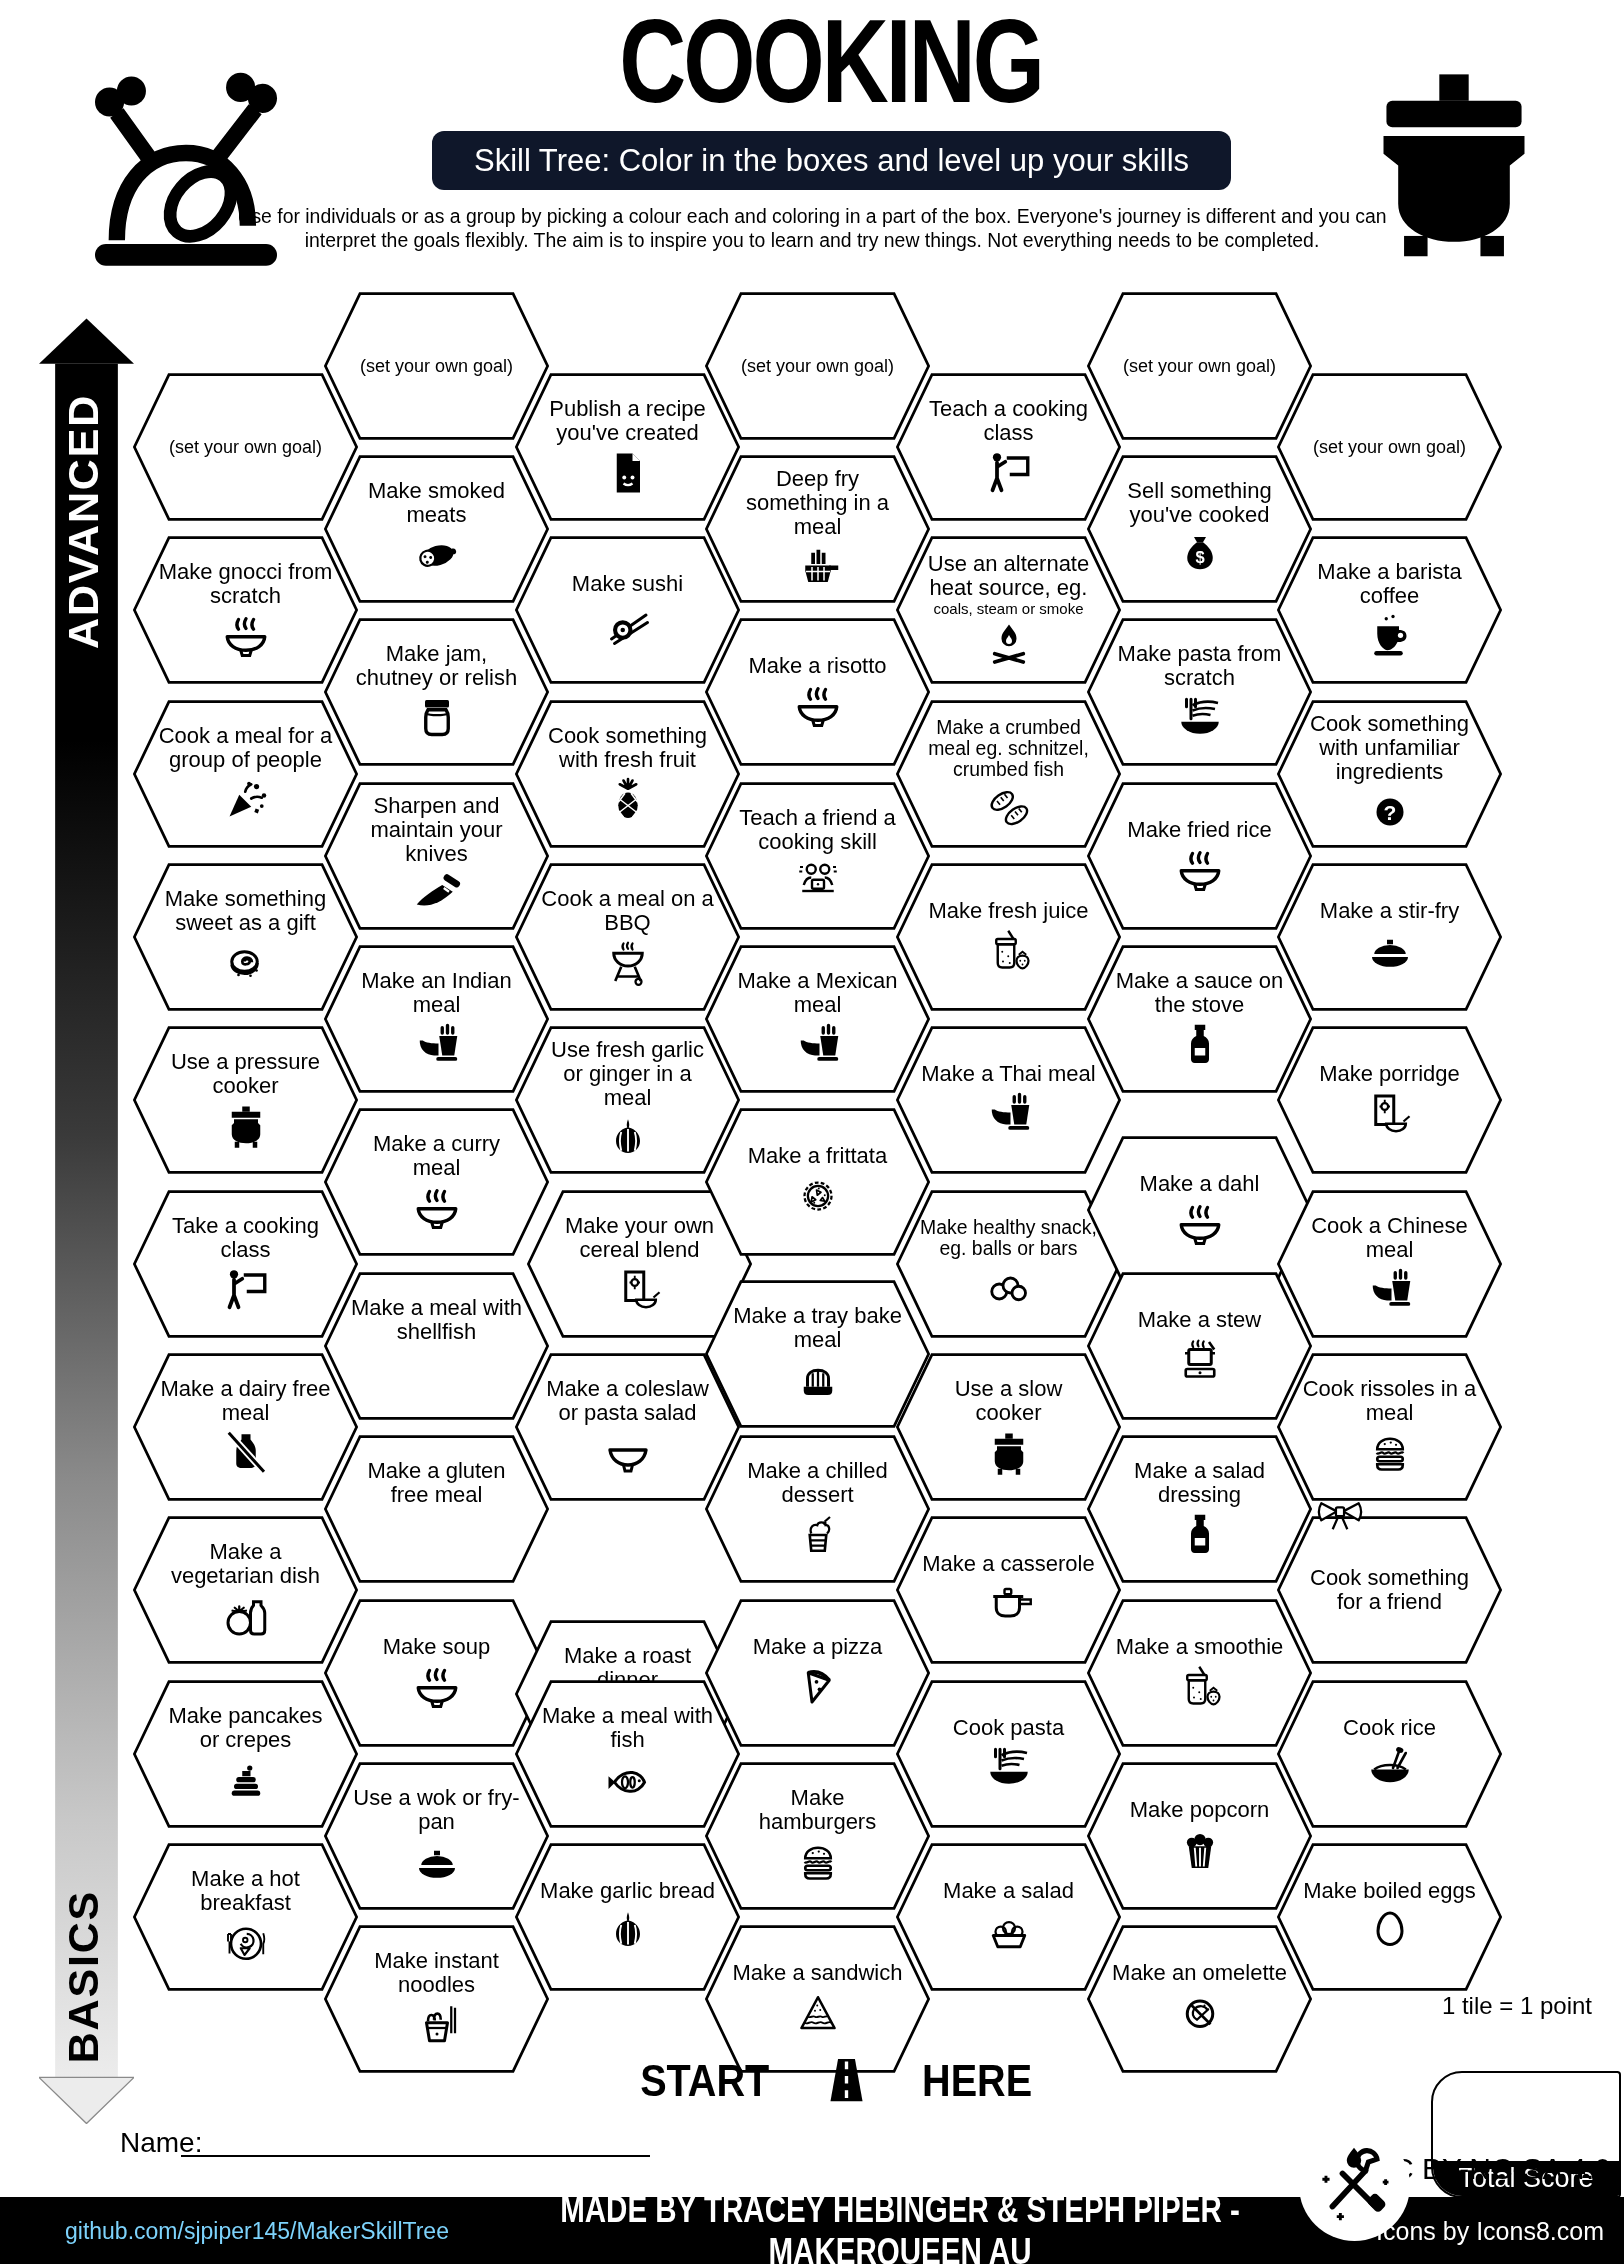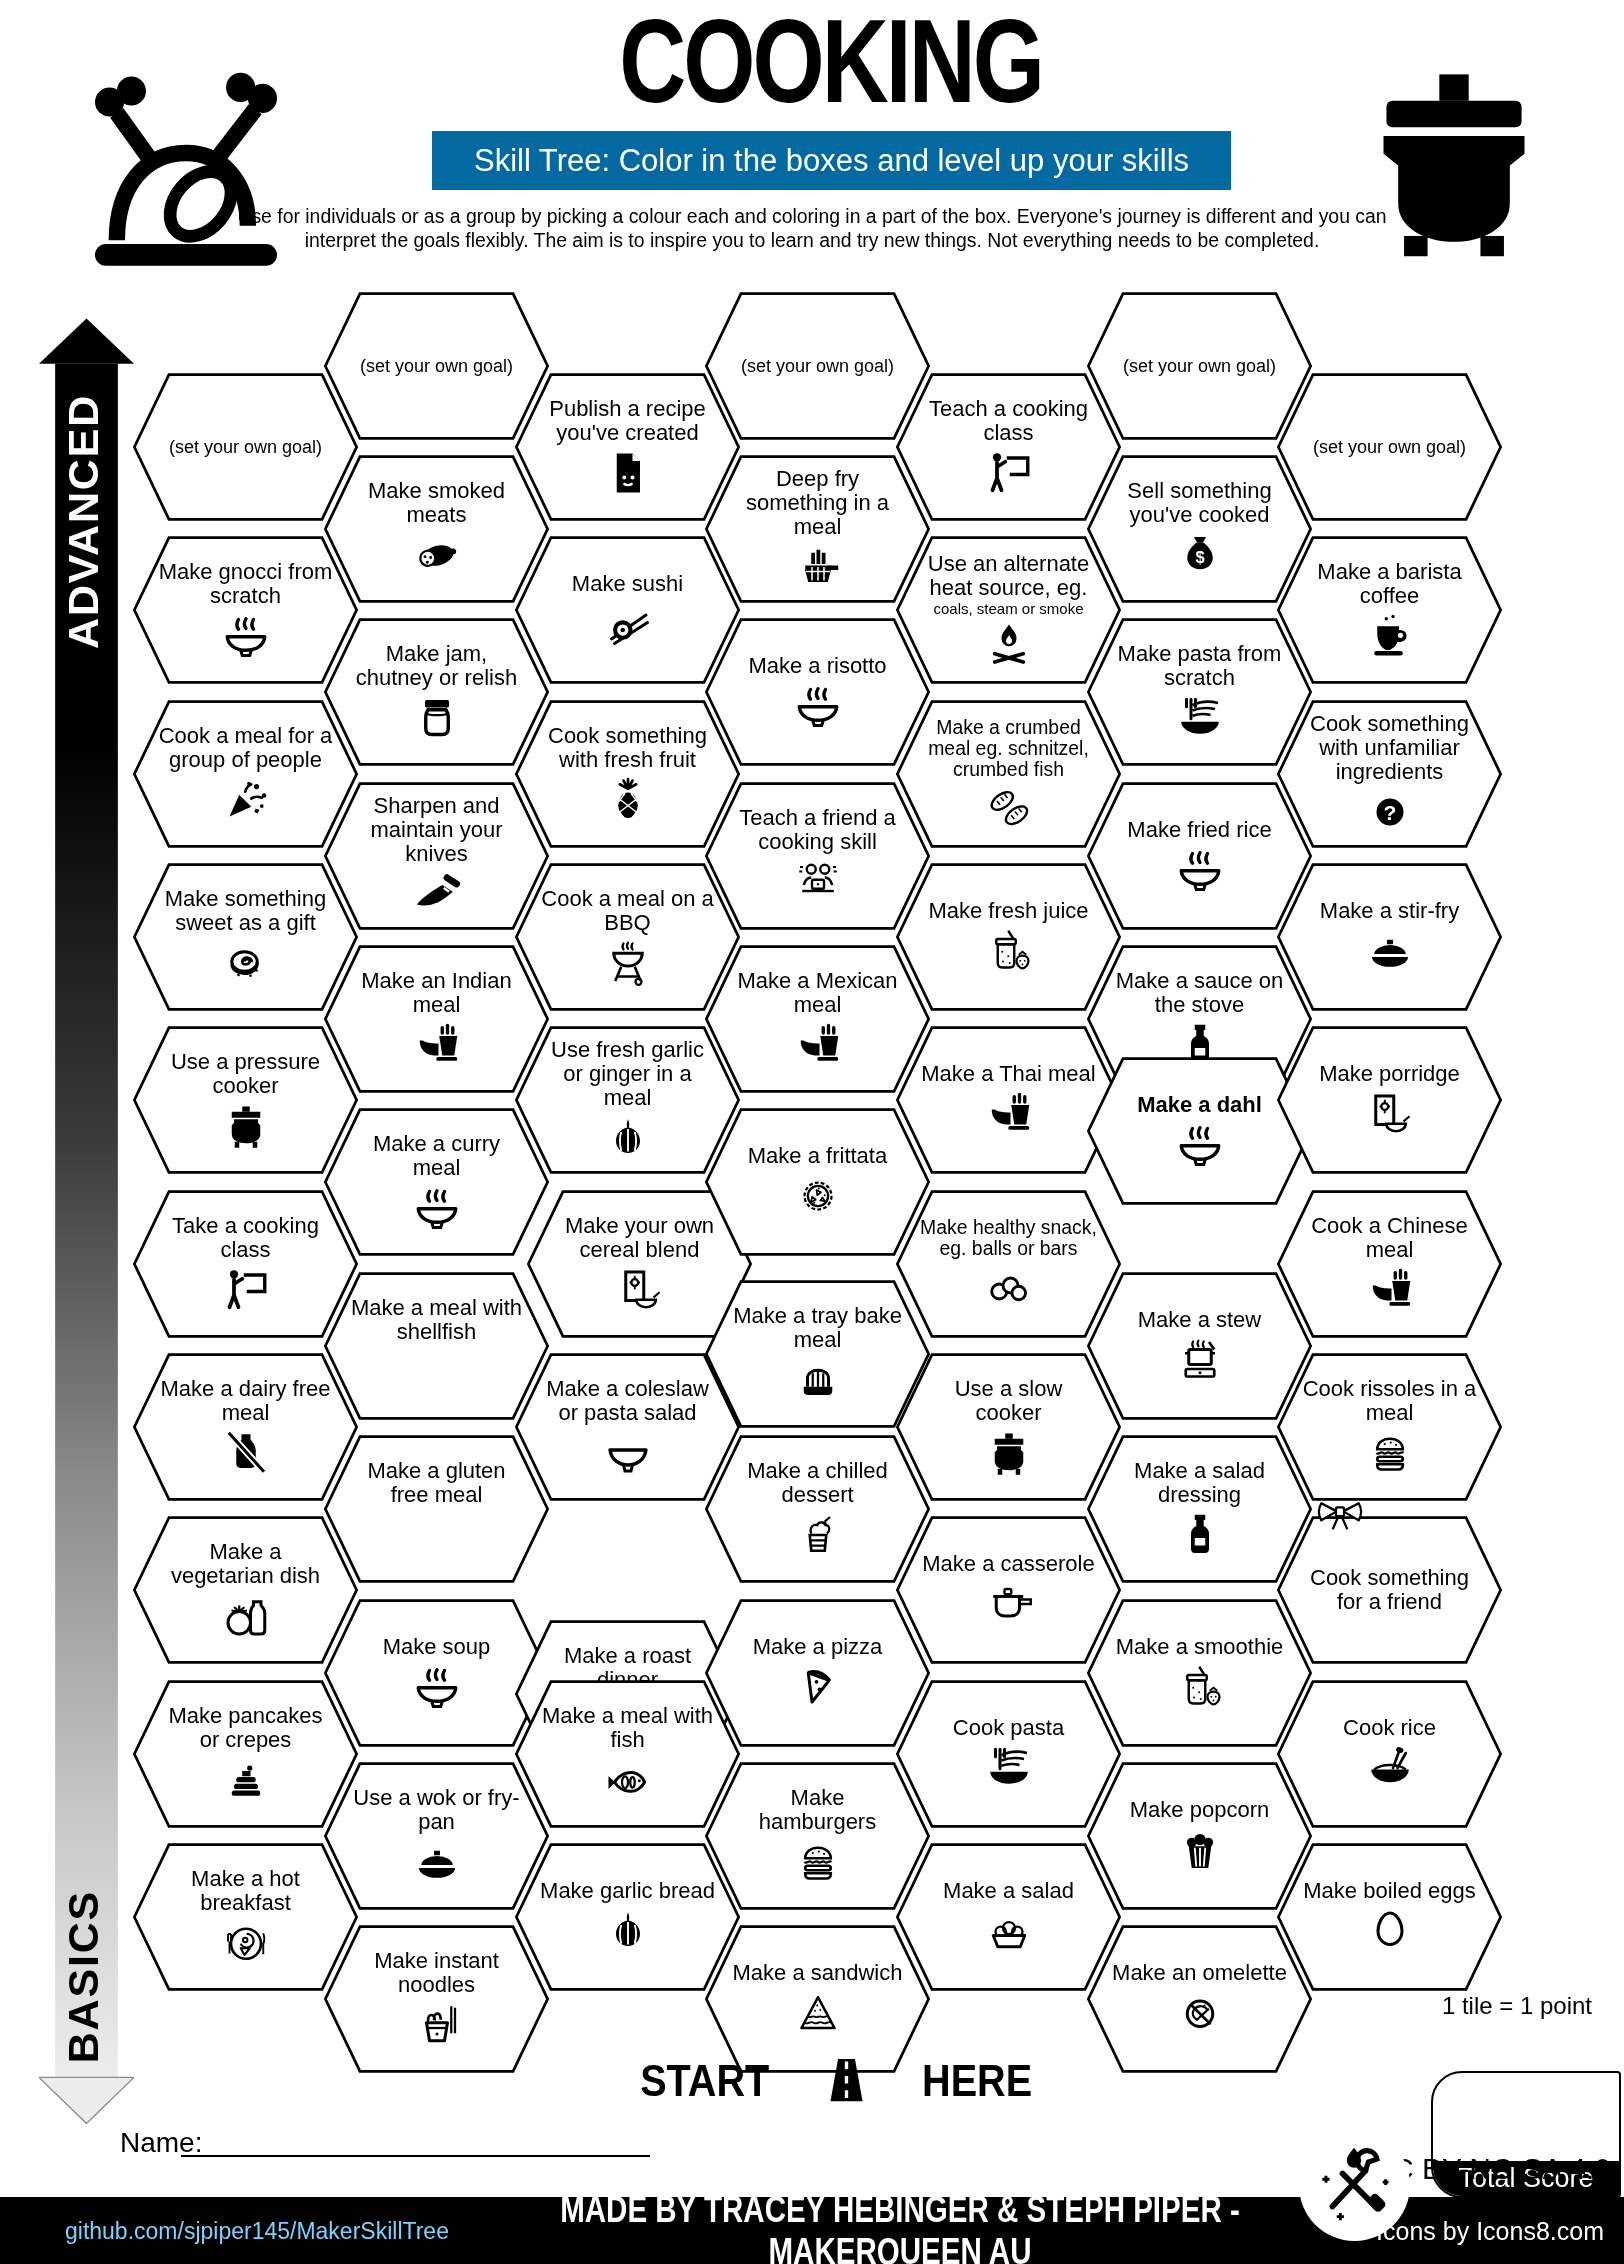--- a/index.html
+++ b/index.html
@@ -3,22 +3,22 @@
 <meta charset="utf-8">
 <style>
   html,body{margin:0;padding:0;background:#888;}
   #page{position:relative;width:1624px;height:2265px;background:#fff;overflow:hidden;
         font-family:"Liberation Sans",sans-serif;color:#000;}
 
   
   #page-title{position:absolute;left:0;top:1.8px;width:1661px;text-align:center;
     font-size:116px;font-weight:bold;letter-spacing:-3.7px;line-height:1;
     transform:scale(0.80,1.02);transform-origin:831px 0;}
-  #subtitle-bar{position:absolute;left:432px;top:131px;width:799px;height:59px;background:#0369a1;
-    display:flex;align-items:center;justify-content:center;}
+  #subtitle-bar{position:absolute;left:432px;top:131px;width:799px;height:59px;background:#0f172a;
+    display:flex;align-items:center;justify-content:center;border-radius:12px;}
   #subtitle-bar span{color:#fff;font-size:31px;}
   .desc{position:absolute;width:1624px;text-align:center;font-size:19.4px;}
   #desc1{top:205px;} #desc2{top:229px;}
   #turkey-art{position:absolute;left:54px;top:51px;width:264px;height:233px;}
   #cauldron-art{position:absolute;left:1360px;top:63px;width:188px;height:199px;}
 
   
   #level-arrow{position:absolute;left:39px;top:318px;}
   .vlabel{position:absolute;writing-mode:vertical-rl;transform:rotate(180deg);
     font-weight:bold;white-space:nowrap;}
@@ -1053,21 +1053,21 @@
         <svg class="hex" viewBox="0 0 244 160">
           <polygon points="39,1.5 205,1.5 242.5,80 205,158.5 39,158.5 1.5,80"></polygon>
         </svg>
         <div class="hx-content">
           <div class="hx-label">Make a sauce on the stove</div>
           <svg class="hx-icon" viewBox="0 0 64 64" preserveAspectRatio="xMidYMid meet">
             <use href="#sym-sauce-bottle-icon"></use>
           </svg>
         </div>
       </div>
-      <div class="tile" style="left: 1087px; top: 1057px; font-weight: bold;">
+      <div class="tile" style="left: 1087px; top: 1136px;">
         <svg class="hex" viewBox="0 0 244 160">
           <polygon points="39,1.5 205,1.5 242.5,80 205,158.5 39,158.5 1.5,80"></polygon>
         </svg>
         <div class="hx-content">
           <div class="hx-label">Make a dahl</div>
           <svg class="hx-icon" viewBox="0 0 64 64" preserveAspectRatio="xMidYMid meet">
             <use href="#sym-steam-bowl-icon"></use>
           </svg>
         </div>
       </div>

